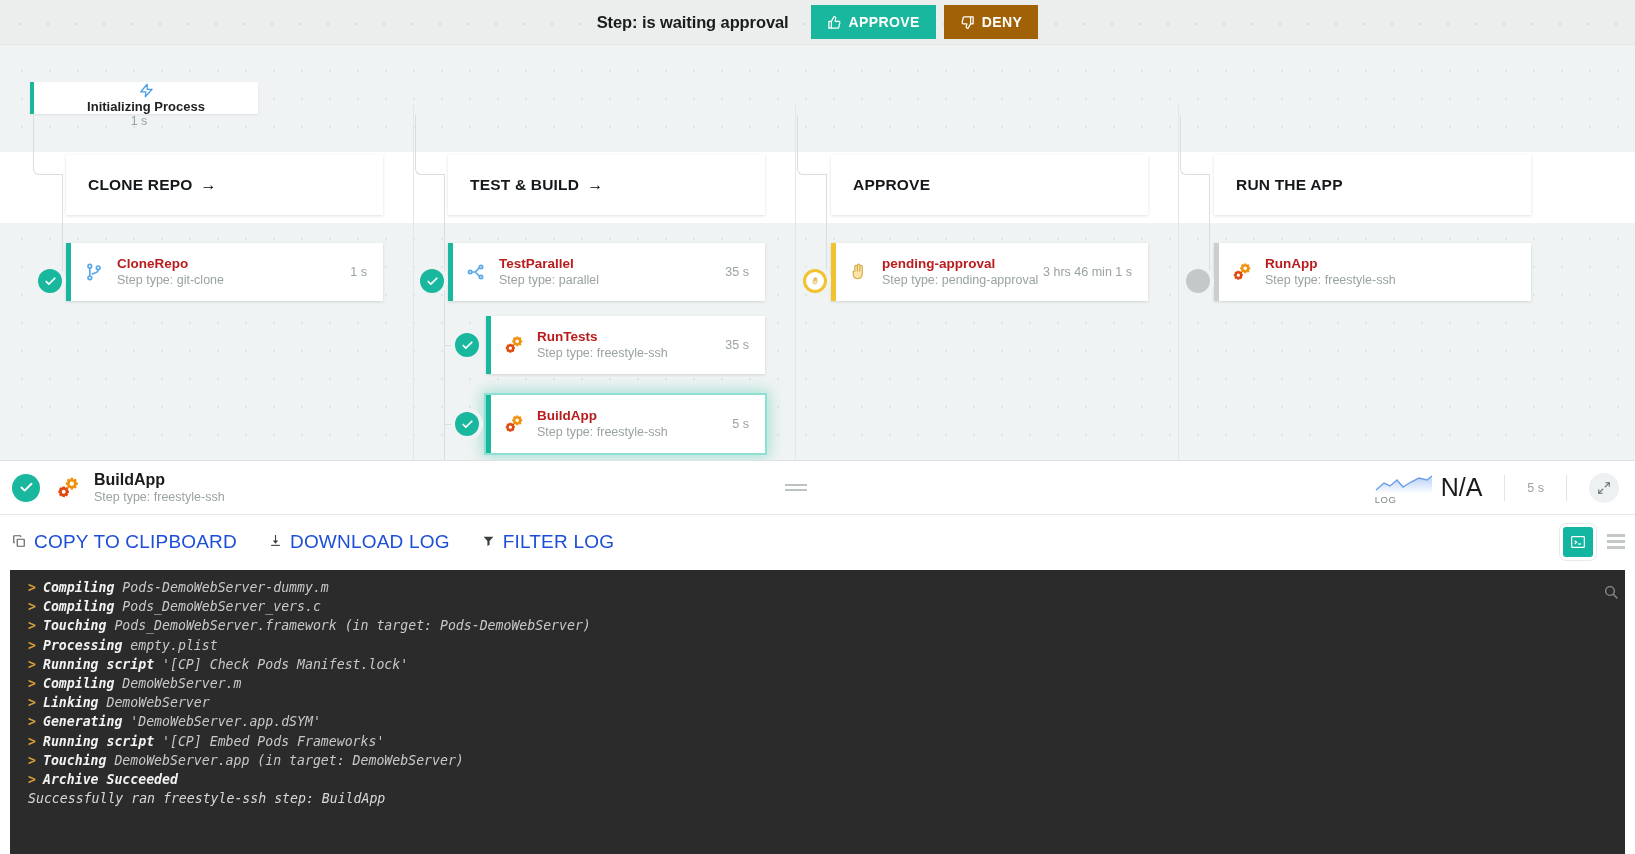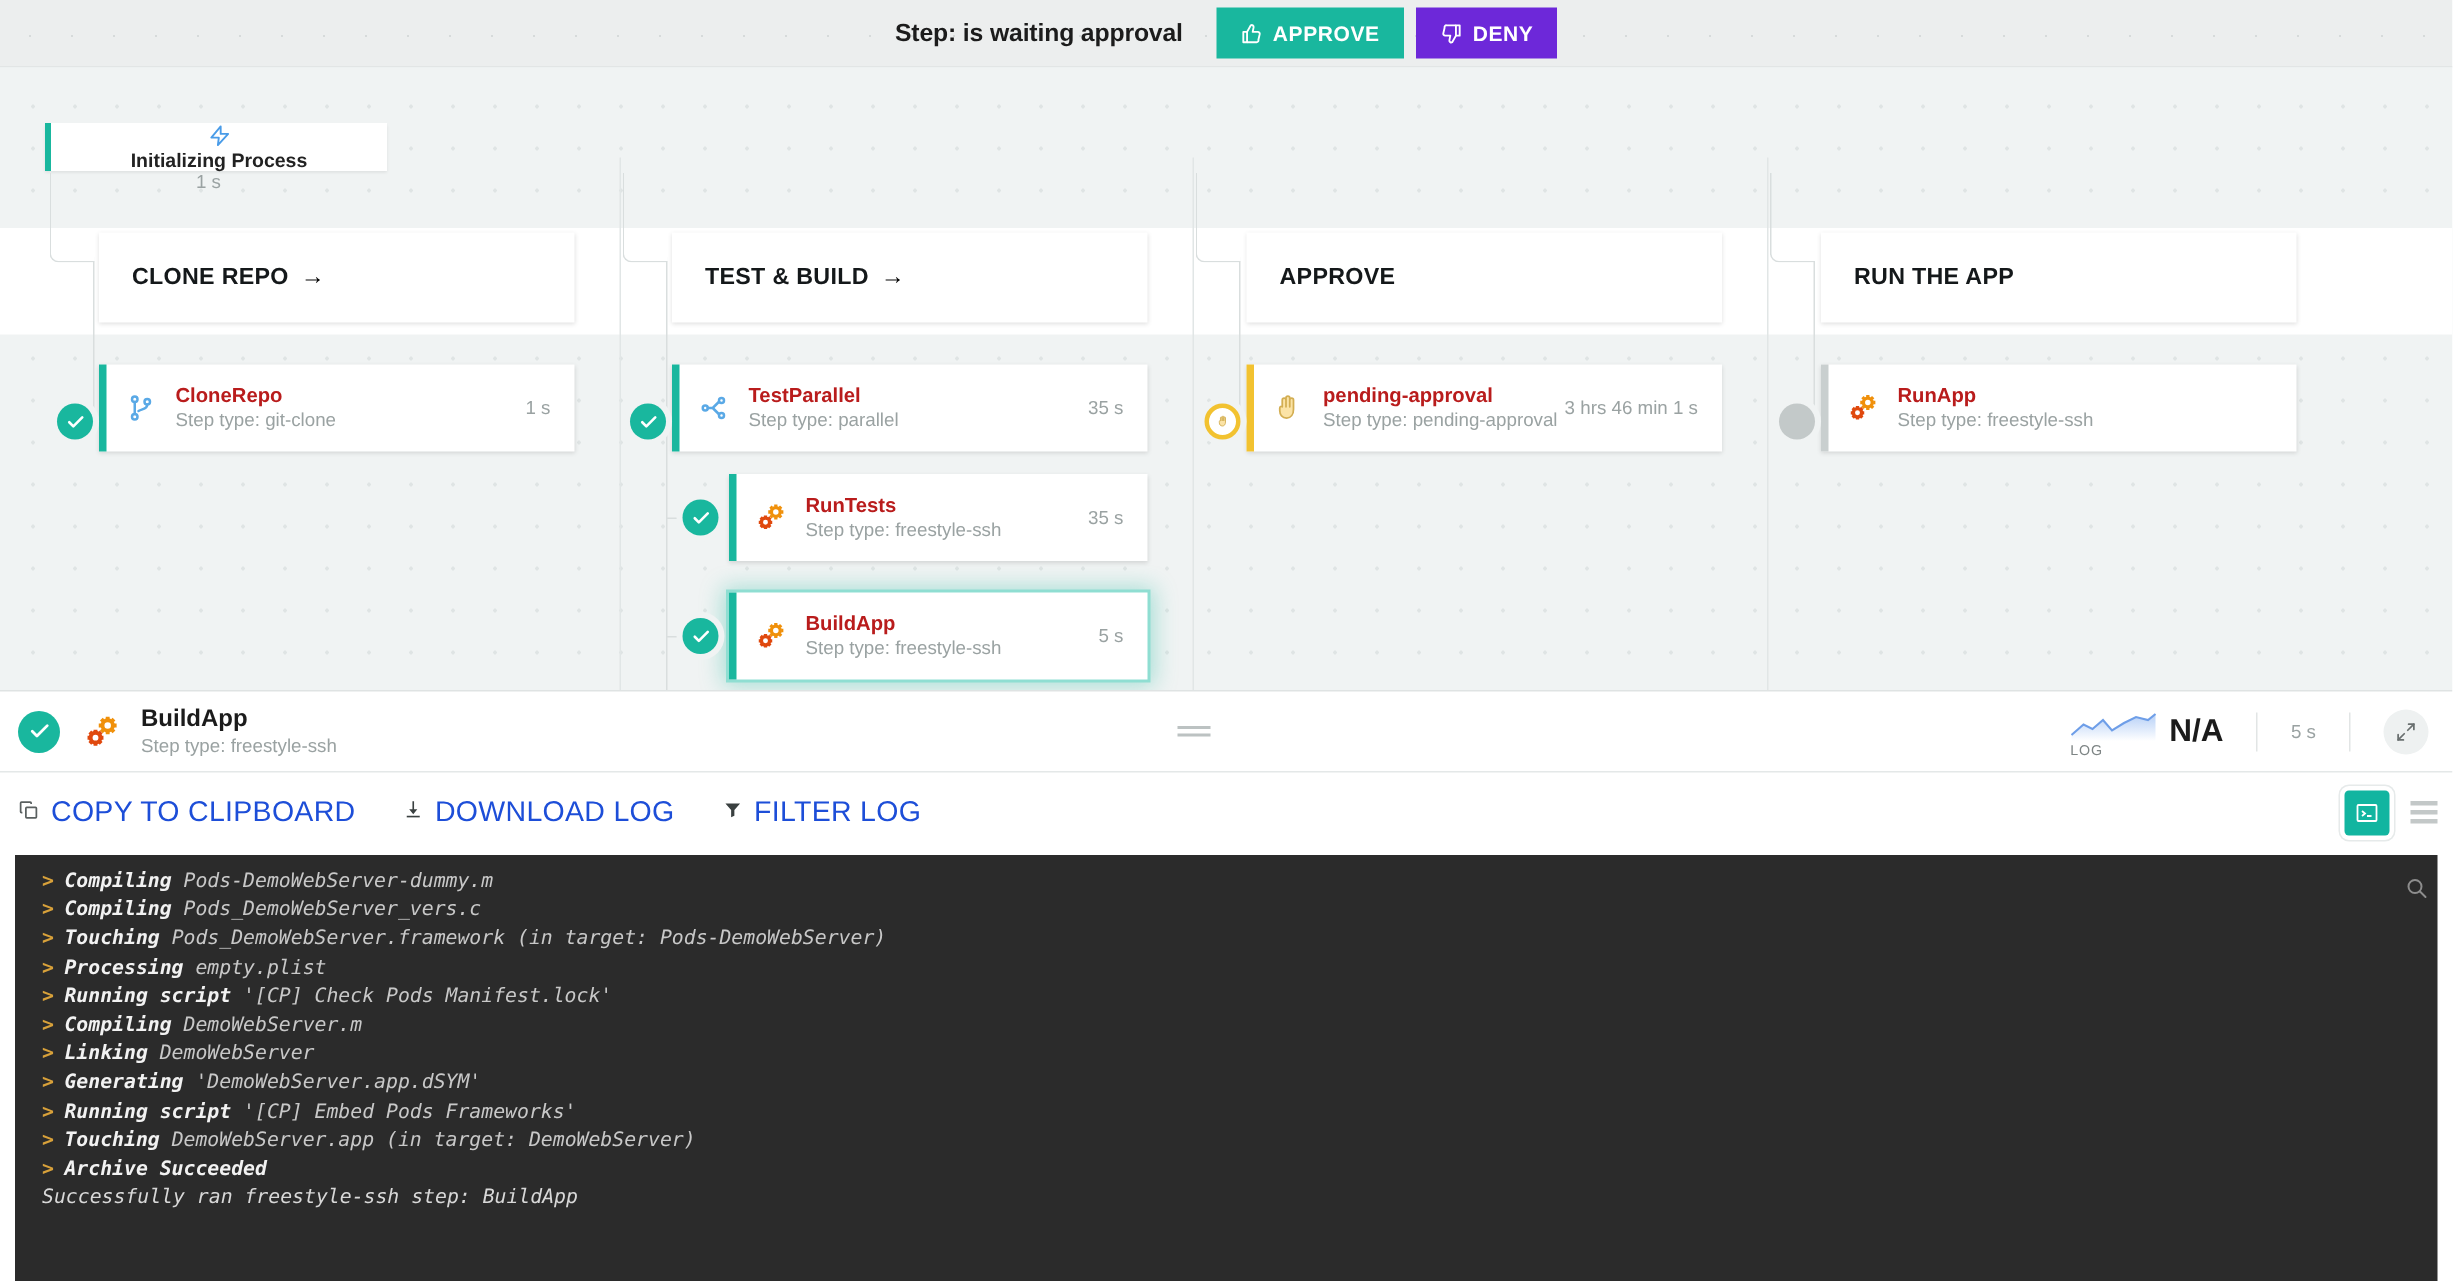--- a/index.html
+++ b/index.html
@@ -32,21 +32,21 @@
     font-size: 16.5px; font-weight: bold; color: #1c1c1c;
     margin-right: 22px; letter-spacing: -0.1px; z-index:2;
   }
   .btn-approve, .btn-deny {
     height: 34px; border: 0; color: #fff; cursor: pointer;
     font-size: 14px; font-weight: 600; letter-spacing: .4px;
     display: inline-flex; align-items: center; gap: 7px;
     padding: 0 16px; z-index:2;
   }
   .btn-approve { background: #19b79e; margin-right: 8px; }
-  .btn-deny { background: #6d28d9; }
+  .btn-deny { background: #a16207; }
   .btn-approve svg, .btn-deny svg { display:block; }
 
   
   .canvas {
     position: absolute; left: 0; top: 45px; width: 1635px; height: 415px;
     background: #f0f3f3;
     overflow: hidden;
   }
   .canvas .grid {
     position:absolute; left:0; top:0; right:0; bottom:0;
@@ -137,21 +137,21 @@
   .dh-drag {
     margin-left: 560px; width: 22px; display:flex; flex-direction:column; gap:3px;
     cursor: grab;
   }
   .dh-drag i { display:block; height:2px; background:#bcc2c2; }
   .dh-drag i:nth-child(1){ width:22px; }
   .dh-drag i:nth-child(2){ width:22px; }
   .dh-right { margin-left:auto; display:flex; align-items:center; }
   .spark-wrap { display:flex; align-items:flex-end; }
   .spark-label { font-size: 9.5px; color:#7e8585; letter-spacing:.6px; margin-top:-4px; }
-  .dh-na { font-size: 21px; font-weight: bold; color:#1b1b1b; margin-left:8px; }
+  .dh-na { font-size: 25px; font-weight: normal; color:#1b1b1b; margin-left:8px; }
   .dh-div { width:1px; height:26px; background:#e2e5e5; margin: 0 22px; }
   .dh-dur { font-size: 12.5px; color:#9aa2a2; }
   .dh-expand {
     width: 30px; height: 30px; border-radius:50%; background:#eef1f1;
     display:flex; align-items:center; justify-content:center; margin-right: 16px;
     cursor: pointer;
   }
 
   
   .log-tools {

